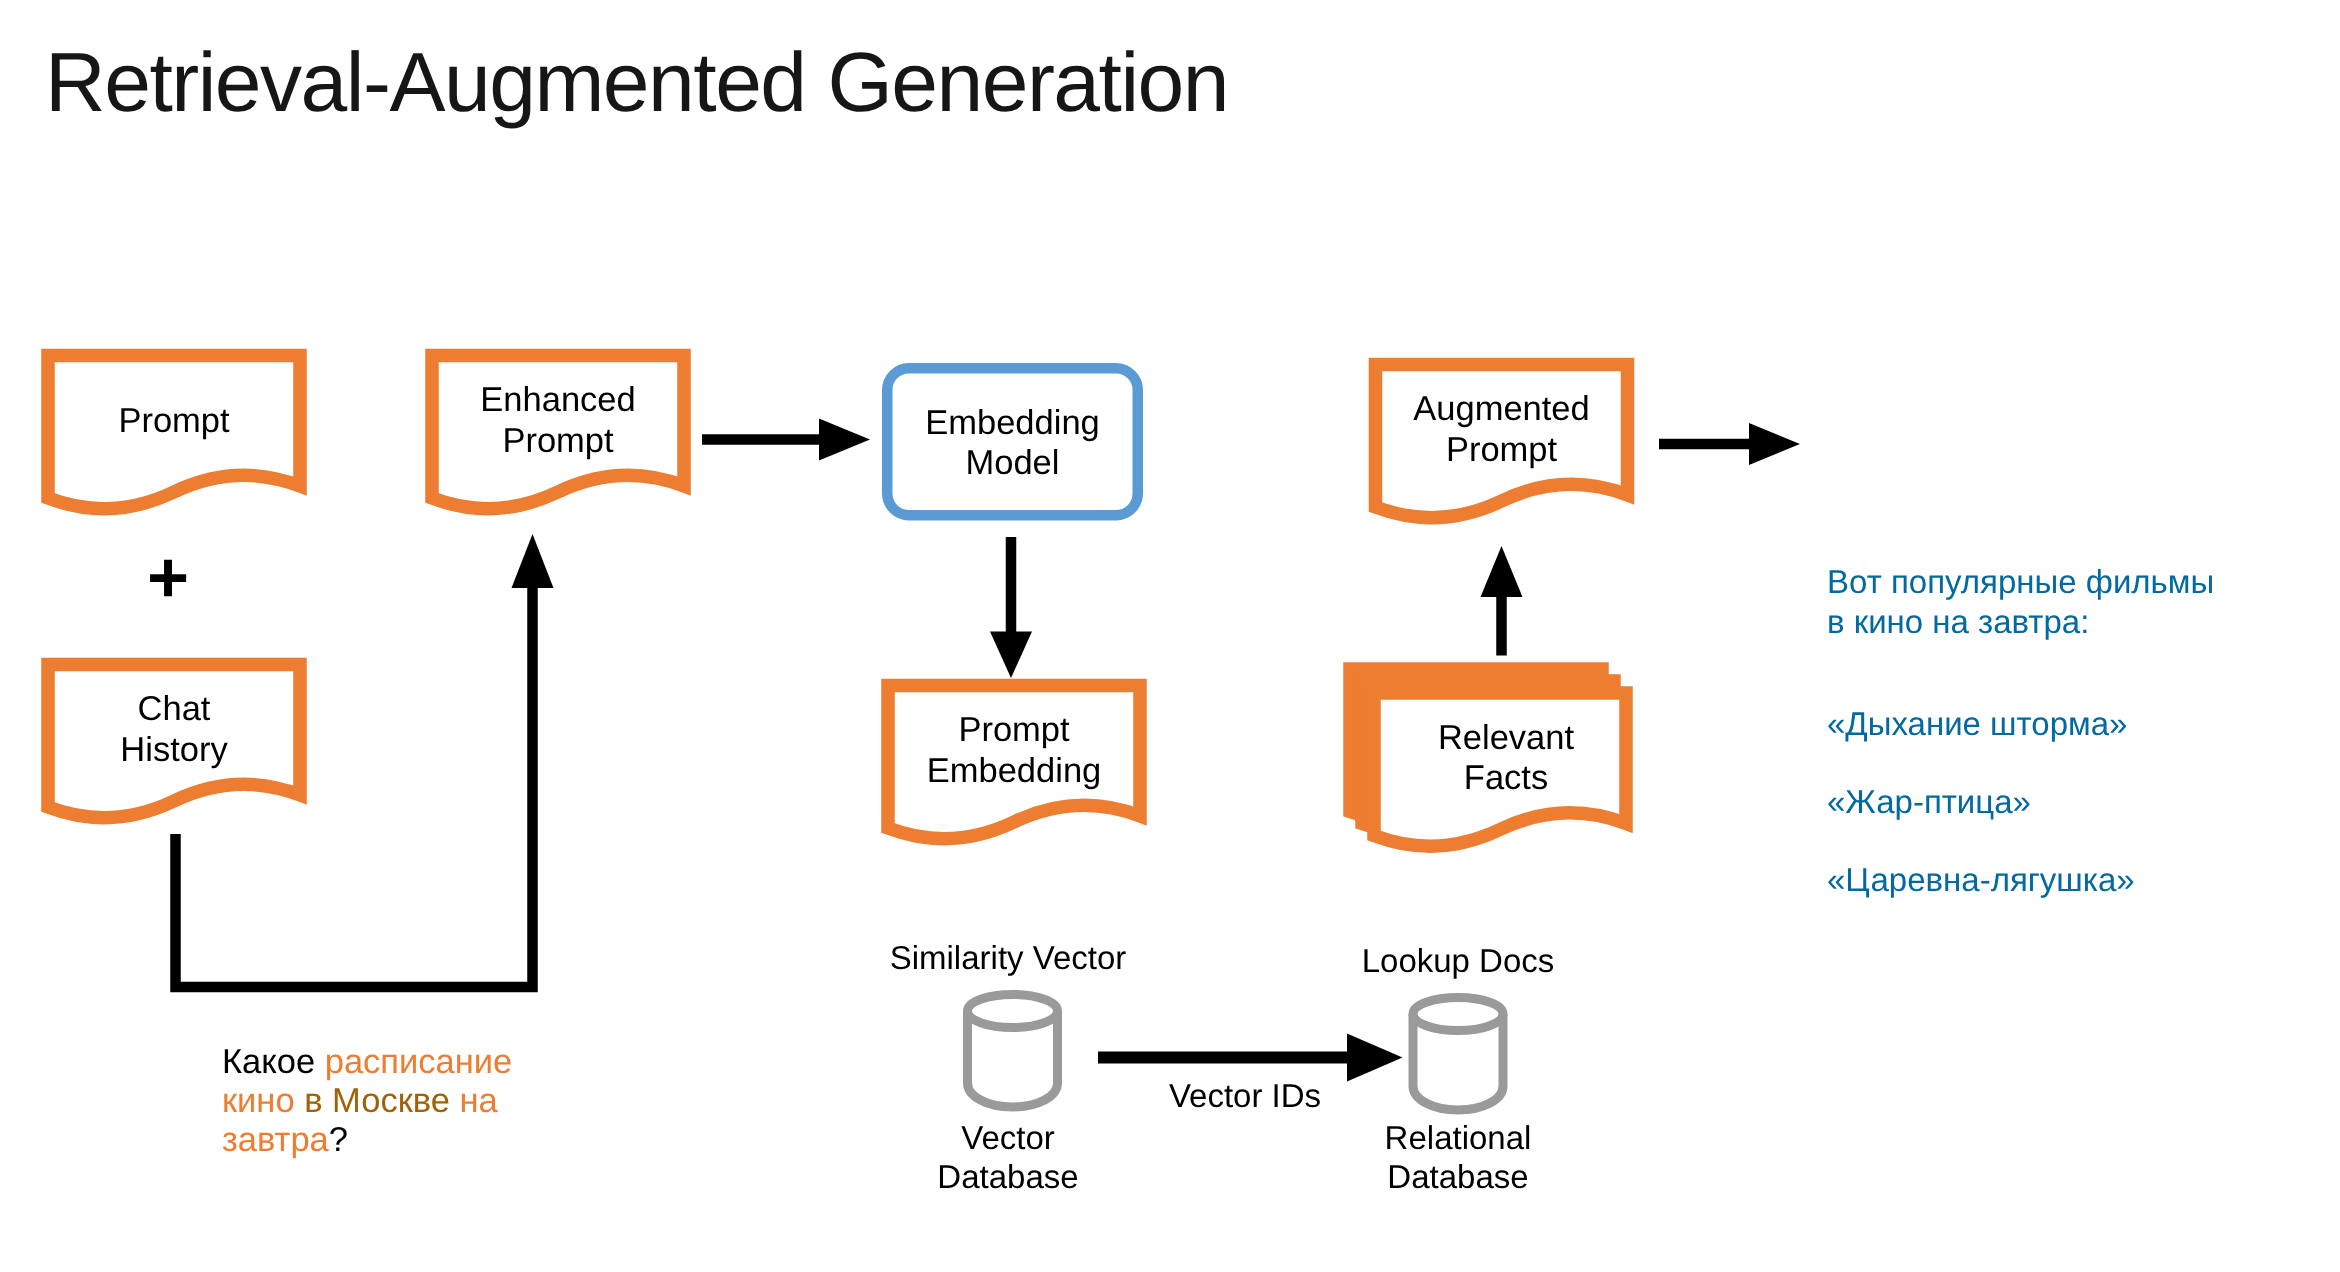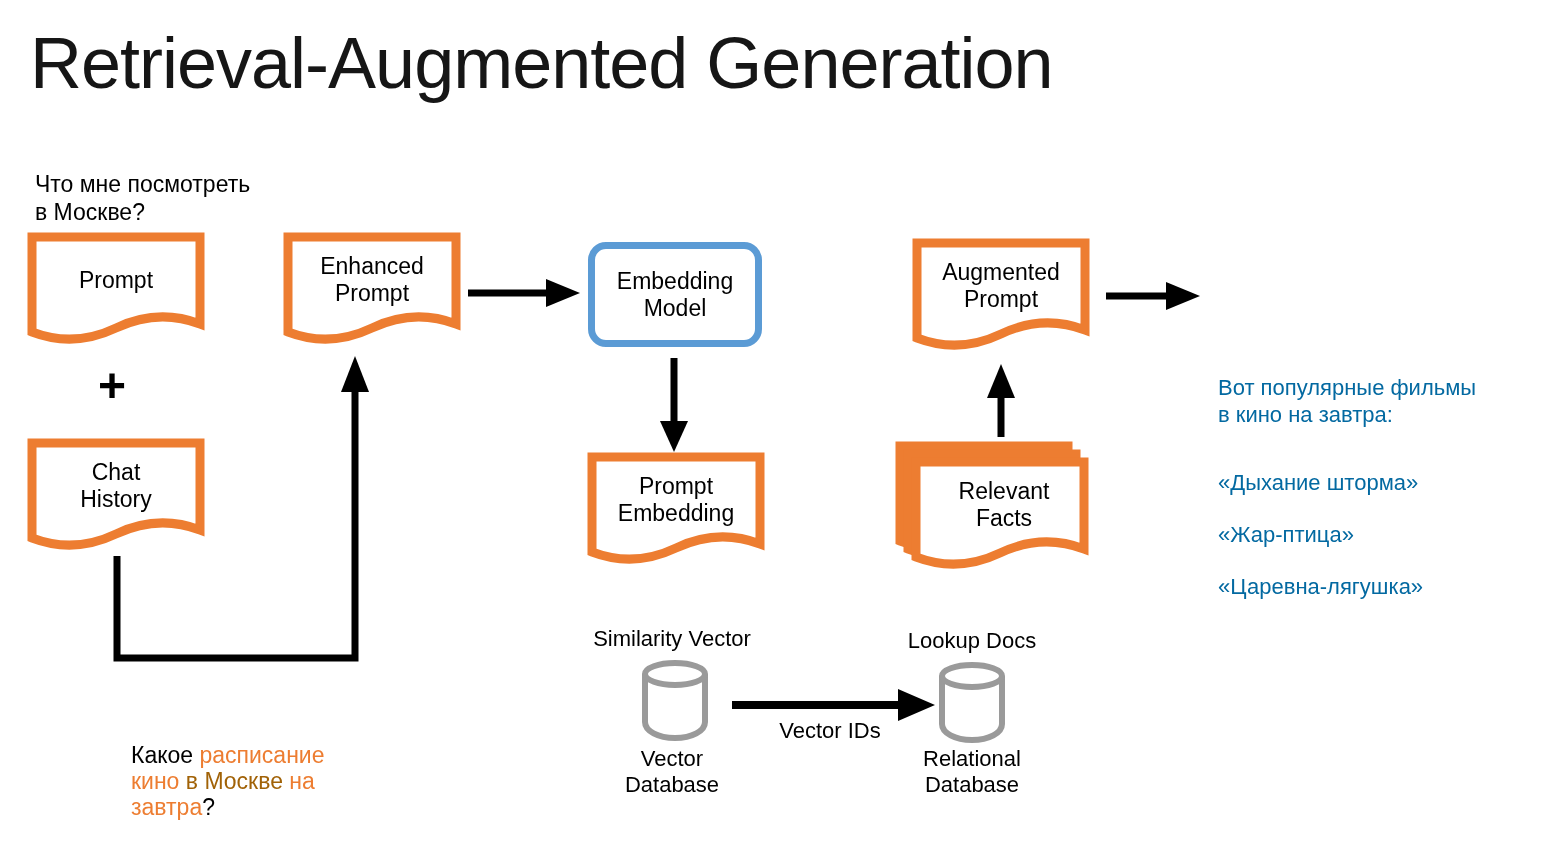--- a/index.html
+++ b/index.html
@@ -5,21 +5,21 @@
   :root{
     --orange:#ED7D31;
     --blue:#5B9BD5;
     --gray:#9a9a9a;
     --ink:#0f0f0f;
   }
   html,body{margin:0;padding:0;background:#fff;}
   body{font-family:"Liberation Sans",sans-serif;color:var(--ink);}
   .canvas{position:relative;width:1560px;height:848px;background:#fff;overflow:hidden;}
 
-  .title{position:absolute;left:30px;top:22px;font-size:72px;font-weight:300;
+  .title{position:absolute;left:30px;top:22px;font-size:56px;font-weight:300;
          letter-spacing:-1px;color:#161616;white-space:nowrap;}
 
   .note{position:absolute;white-space:pre-line;font-size:23px;line-height:28px;color:#000;}
 
   .doc{position:absolute;}
   .doc svg{display:block;}
   .docpath{fill:#fff;stroke:var(--orange);stroke-width:9;stroke-linejoin:miter;}
   .docpath.solid{fill:var(--orange);}
   .doc-label{position:absolute;left:8px;right:8px;top:6px;height:84px;
              display:flex;align-items:center;justify-content:center;
@@ -68,22 +68,20 @@
       <polygon points="355,356 341,392 369,392" fill="#000"></polygon>
     </g>
     <g>
       <line x1="732" y1="705" x2="899" y2="705" stroke="#000" stroke-width="8"></line>
       <polygon points="935,705 898,689 898,721" fill="#000"></polygon>
     </g>
   </svg>
 
   <div class="title">Retrieval-Augmented Generation</div>
 
-  <div class="note" style="left:35px;top:170px;">Что мне посмотреть
-в Москве?</div>
 
   <div class="doc shape" style="left:27px;top:232px;">
     <svg width="178" height="122" viewBox="0 0 178 122">
       <path class="docpath" d="M5,5 H173 V92 Q131,76 89,96 Q47,116 5,100 Z"></path>
     </svg>
     <div class="doc-label">Prompt</div>
   </div>
 
   <div class="plus" style="left:98px;top:358px;">+</div>
 
@@ -160,17 +158,17 @@
 
   <div class="doc shape" style="left:937px;top:662px;">
     <svg width="70" height="82" viewBox="0 0 70 82">
       <path d="M5,14 V62 C5,71 18,78 35,78 C52,78 65,71 65,62 V14" fill="#fff" stroke="#9a9a9a" stroke-width="6"></path>
       <ellipse cx="35" cy="14" rx="30" ry="11" fill="#fff" stroke="#9a9a9a" stroke-width="6"></ellipse>
     </svg>
   </div>
   <div class="caption" style="left:872px;top:746px;width:200px;">Relational
 Database</div>
 
-  <div class="mixed" style="left:131px;top:694px;margin-top:48px;"><span style="color: rgb(0, 0, 0);">Какое </span><span style="color: rgb(237, 125, 49);">расписание
+  <div class="mixed" style="left:148px;top:694px;"><span style="color: rgb(0, 0, 0);">Какое </span><span style="color: rgb(237, 125, 49);">расписание
 кино</span><span style="color: #a16207;"> в Москве </span><span style="color: rgb(237, 125, 49);">на
 завтра</span><span style="color: rgb(0, 0, 0);">?</span></div>
 
 </div>
 
 </body></html>

